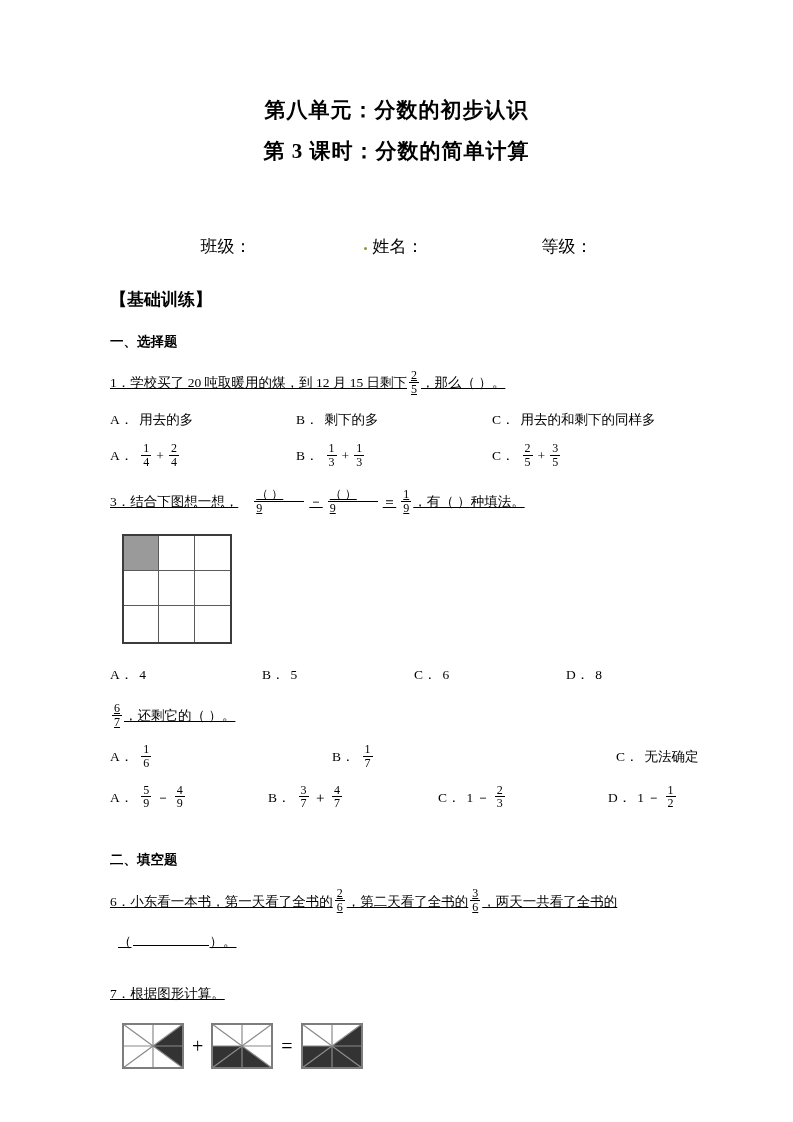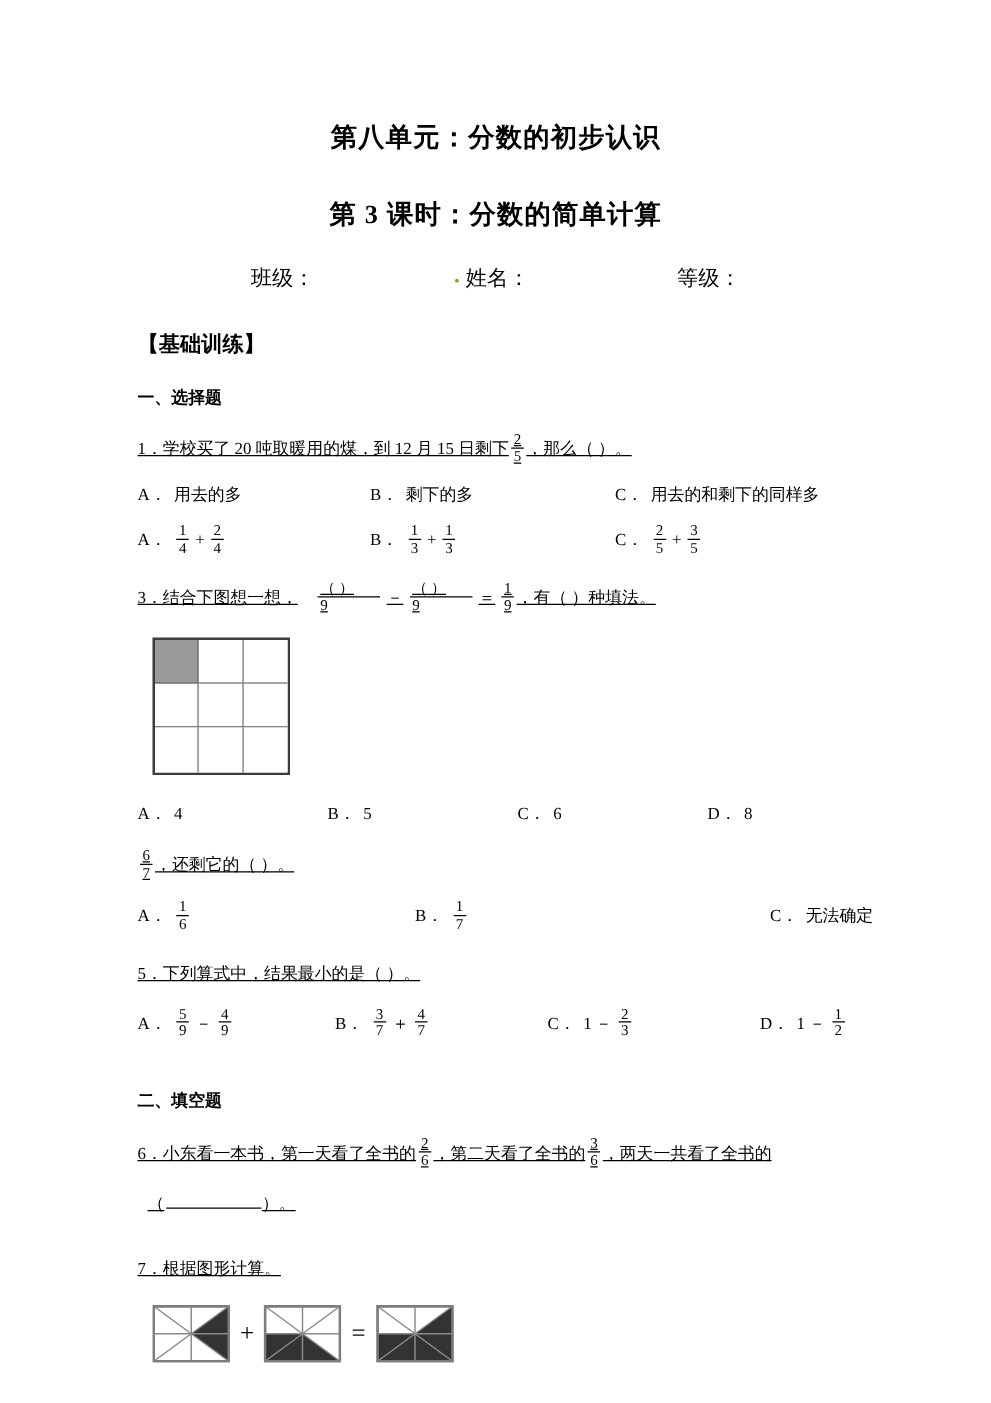--- a/index.html
+++ b/index.html
@@ -13,30 +13,30 @@
   .page { position: relative; width: 793px; height: 1122px; padding: 0; box-sizing: border-box; }
 
   
   .title-line {
     text-align: center;
     font-weight: bold;
     font-size: 21px;
     letter-spacing: 1px;
   }
   #title1 { margin-top: 96px; }
-  #title2 { margin-top: 33px; }
+  #title2 { margin-top: 13px; }
 
   .info-row {
     margin-top: 26px;
     font-size: 17px;
     display: flex;
     justify-content: center;
     align-items: baseline;
   }
-  .info-row .slot { display:inline-block; }
+  .info-row .slot { display:inline-block;margin-top:44px; }
   .info-gap-1 { width: 112px; }
   .info-gap-2 { width: 118px; }
   .dot-artifact {
     display:inline-block; width:3px; height:3px; background:#8a9a3a;
     border-radius:50%; position:relative; top:-2px; margin-right:6px;
   }
 
   .section-title {
     margin: 30px 0 0 110px;
     font-weight: bold;
@@ -296,23 +296,20 @@
         <span class="num">1</span>
         <span class="den">7</span>
       </span>
     </span>
     <span class="opt">
       <span class="opt-label">C．</span>
       <span>无法确定</span>
     </span>
   </div>
 
-  <div class="q">
-    <span>5．下列算式中，结果最小的是（      ）。</span>
-  </div>
   <div class="opts">
     <span class="opt w-a5">
       <span class="opt-label">A．</span>
       <span class="frac">
         <span class="num">5</span>
         <span class="den">9</span>
       </span>
       <span class="op">－</span>
       <span class="frac">
         <span class="num">4</span>

